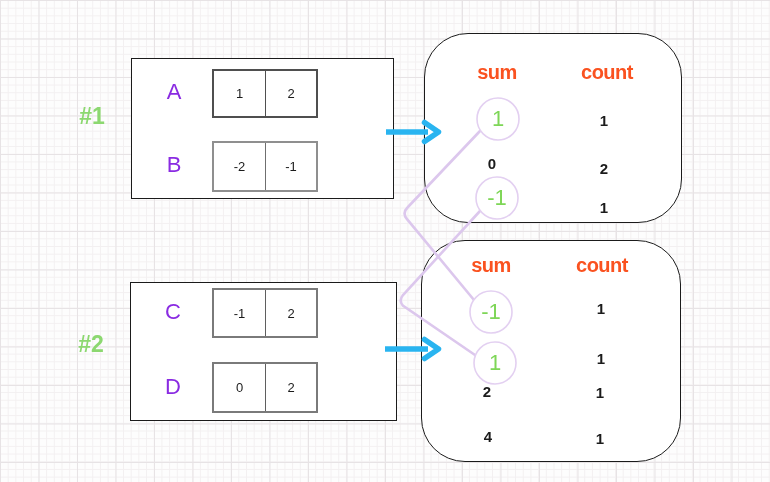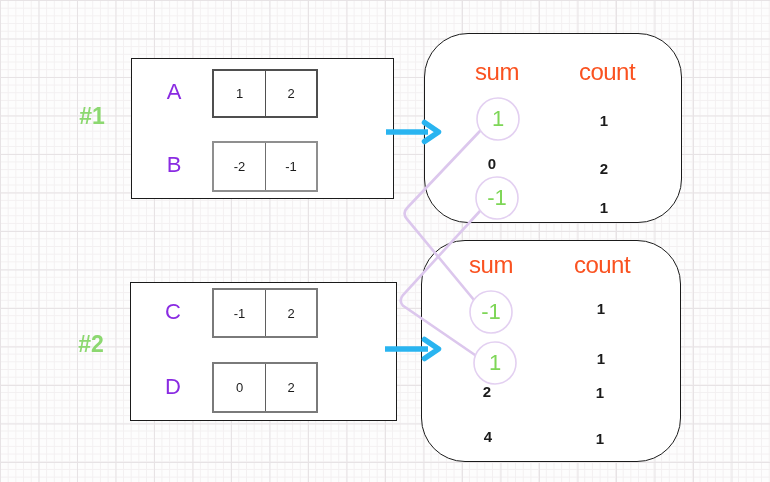--- a/index.html
+++ b/index.html
@@ -67,21 +67,21 @@
   .cells-a .cell + .cell { border-left:1.8px solid #4f4f4f; }
   .cells-b { border:2.2px solid #8f8f8f; }
   .cells-b .cell + .cell { border-left:1.8px solid #6f6f6f; }
   .cells-c { border:2.2px solid #7a7a7a; }
   .cells-c .cell + .cell { border-left:1.8px solid #5f5f5f; }
   .cells-d { border:2.2px solid #7a7a7a; }
   .cells-d .cell + .cell { border-left:1.8px solid #5f5f5f; }
 
   .glabel  { font-size:23px; font-weight:600; color:var(--green-label); }
   .arrname { font-size:22px; font-weight:500; color:var(--purple); }
-  .hdr     { font-size:24px; font-weight:400; color:var(--orange); letter-spacing:-0.5px; }
+  .hdr     { font-size:20px; font-weight:700; color:var(--orange); letter-spacing:-0.5px; }
   .sumval, .cntval { font-size:15px; font-weight:600; color:var(--ink); }
   .circledval { font-size:22px; font-weight:500; color:var(--green-value); }
 </style>
 </head>
 <body>
 
 <div class="canvas">
 
   <div class="boxlayer">
     <div class="arraybox" style="left:131px; top:58px; width:263px; height:141px"></div>

